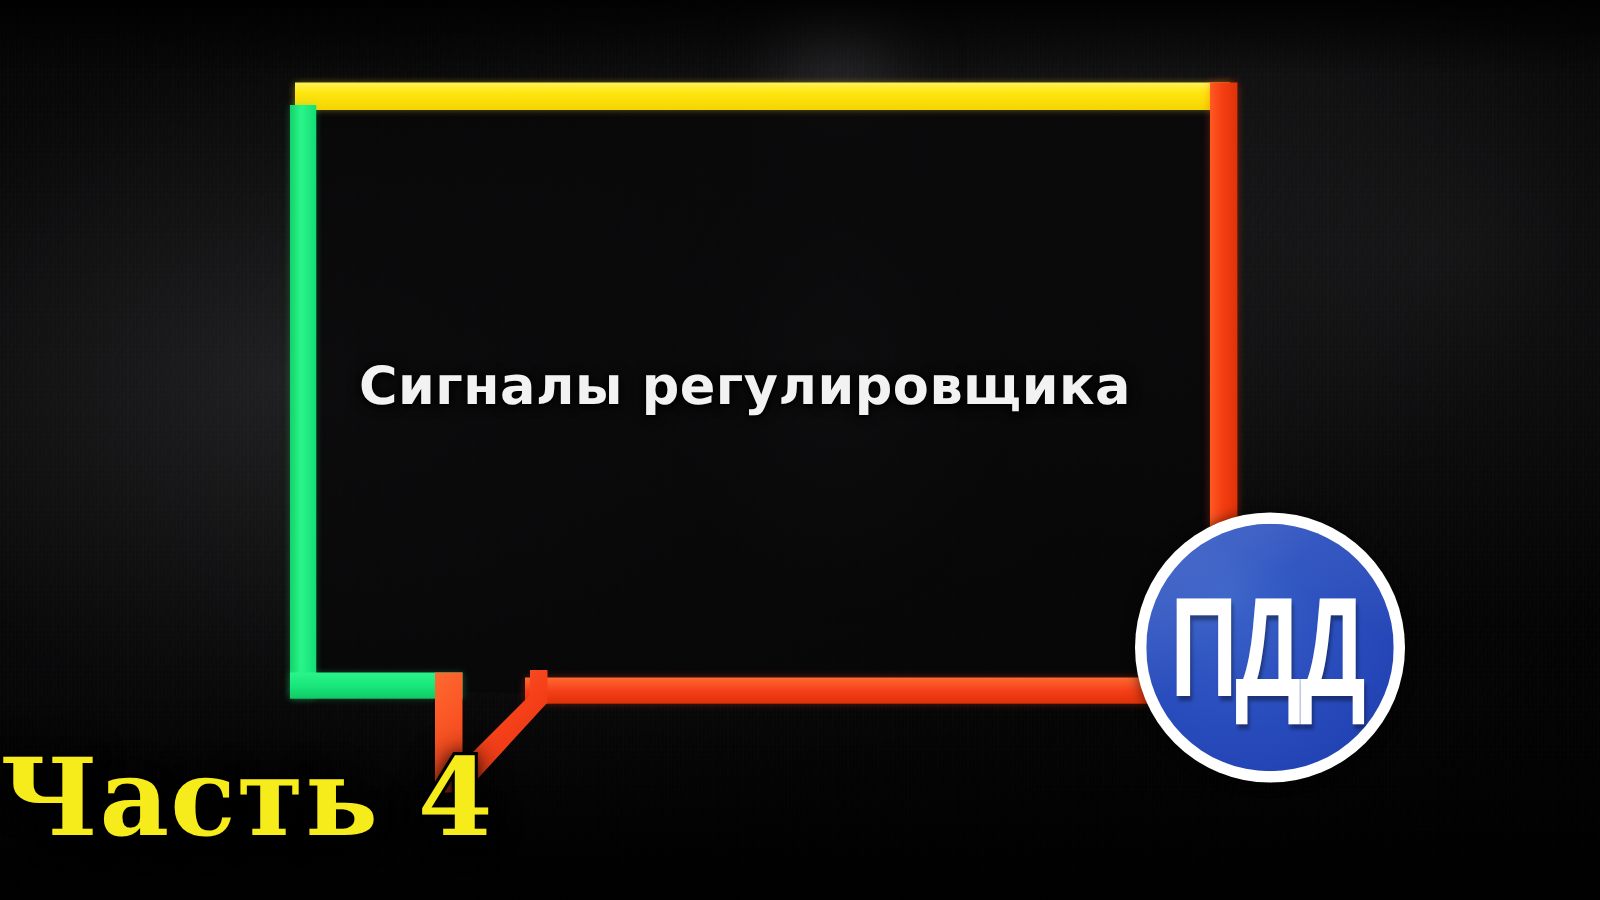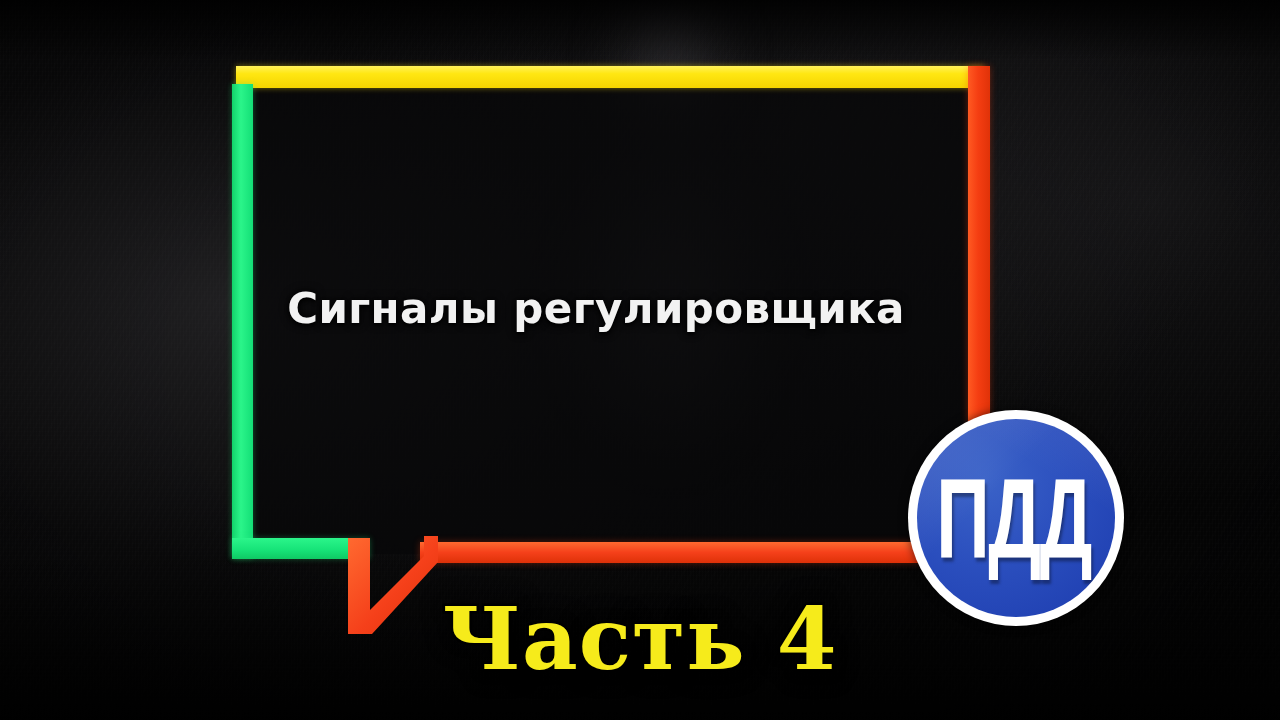--- a/index.html
+++ b/index.html
@@ -184,21 +184,21 @@
     text-shadow: 2px 3px 3px rgba(0,0,0,0.35);
     user-select: none;
   }
 
   
   .part-label {
     position: absolute;
     left: 0;
     right: 0;
     top: 596px;
-    text-align: center;
+    text-align: left;
     font-family: "DejaVu Serif", "Liberation Serif", serif;
     font-weight: bold;
     font-size: 86px;
     line-height: 1;
     color: #F6EB1B;
     letter-spacing: 1px;
     -webkit-text-stroke: 5px #000000;
     paint-order: stroke fill;
     text-shadow:
       0 0 14px rgba(0,0,0,0.95),

